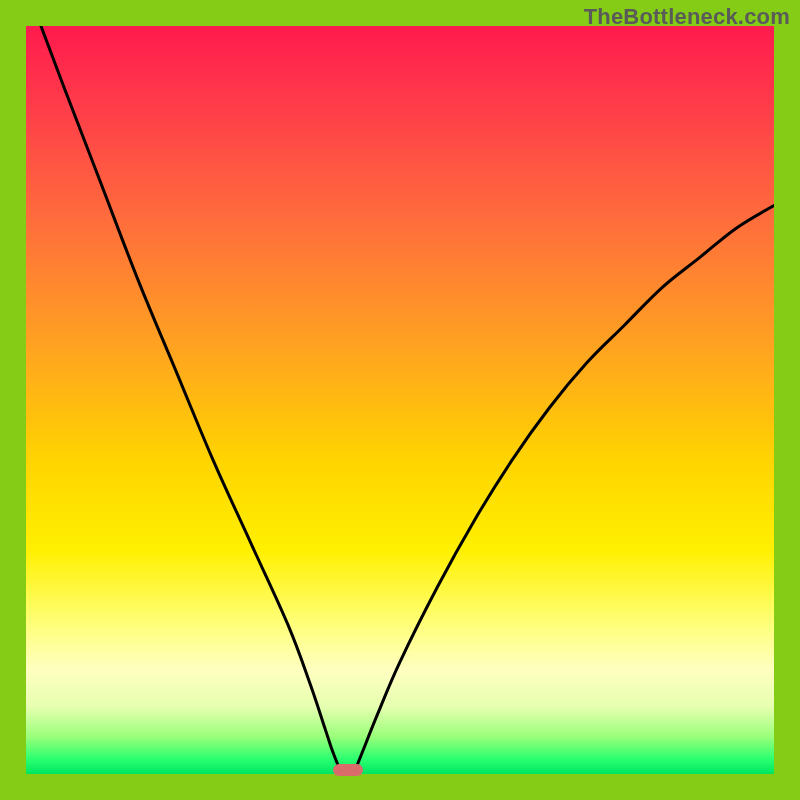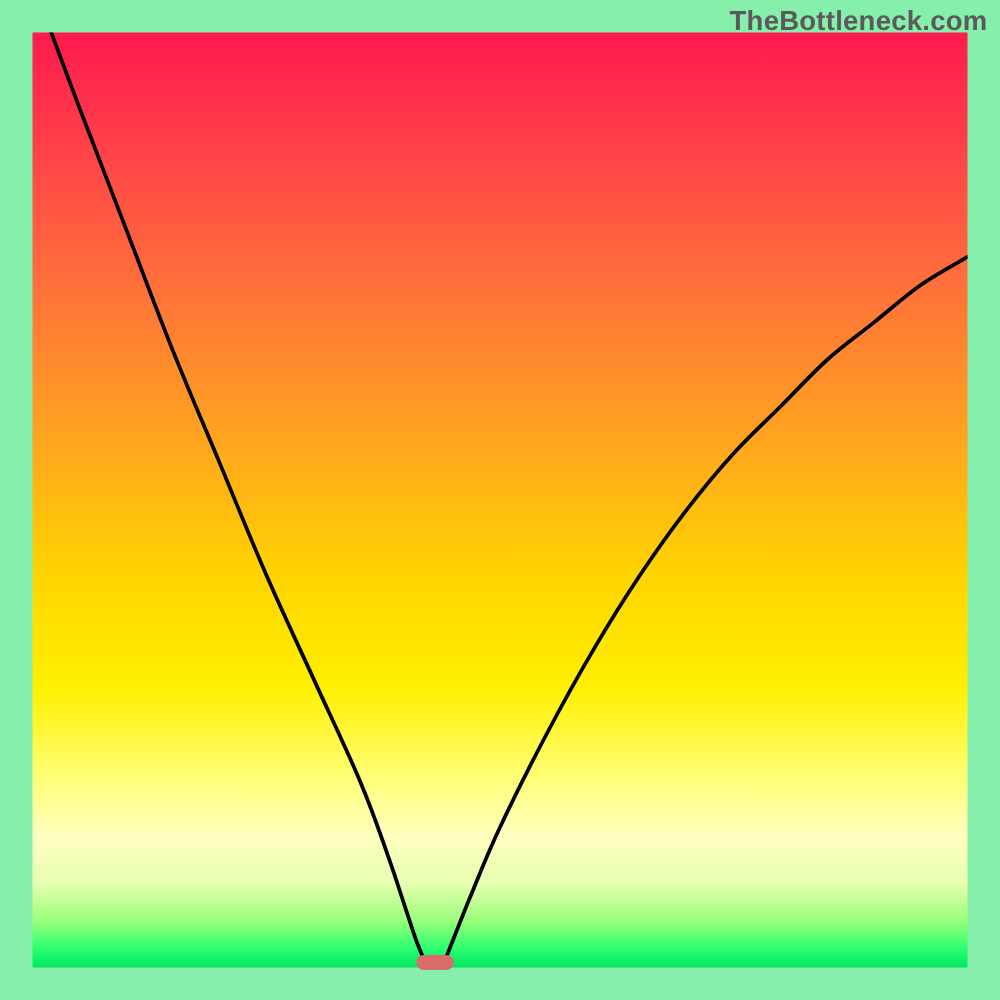--- a/index.html
+++ b/index.html
@@ -8,21 +8,21 @@
     width: 800px;
     height: 800px;
     background: #000;
     font-family: Arial, Helvetica, sans-serif;
     overflow: hidden;
   }
   .frame {
     position: relative;
     width: 800px;
     height: 800px;
-    background: #86efac;
+    background: #84cc16;
   }
   .plot {
     position: absolute;
     left: 26px;
     top: 26px;
     width: 748px;
     height: 748px;
     background: linear-gradient(to bottom,
       #ff1a4d 0%,
       #ff3a4a 10%,

